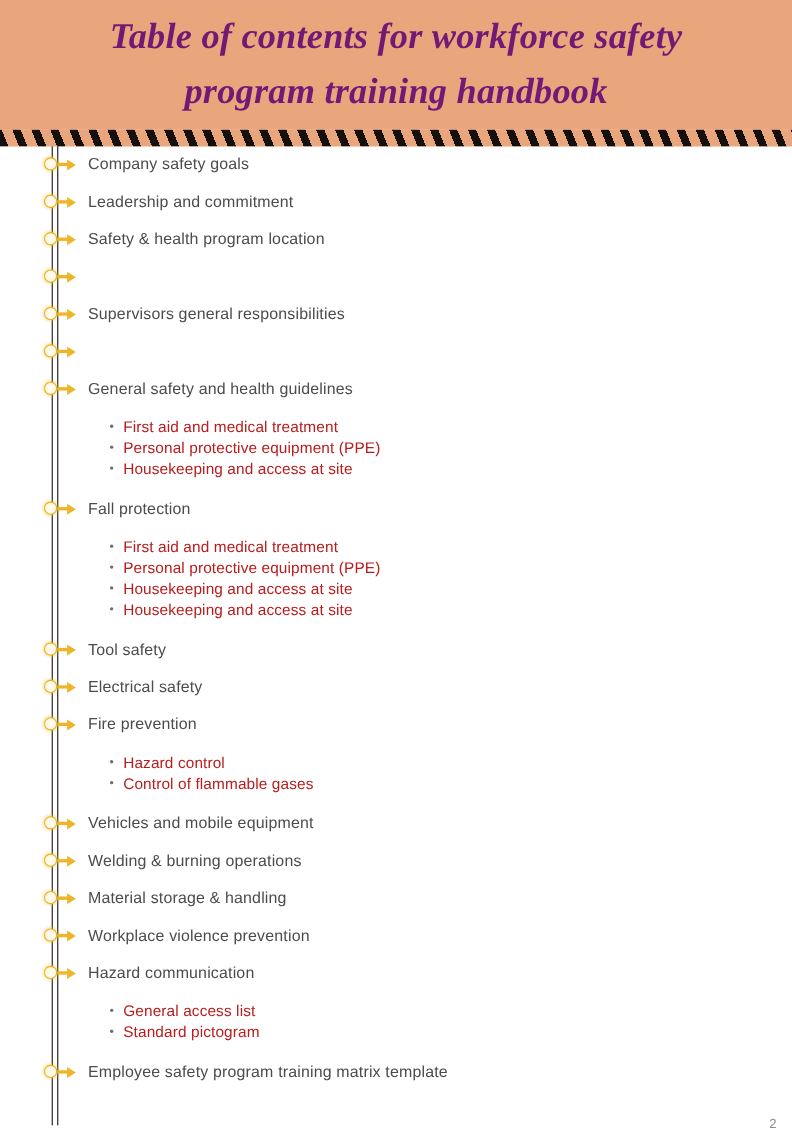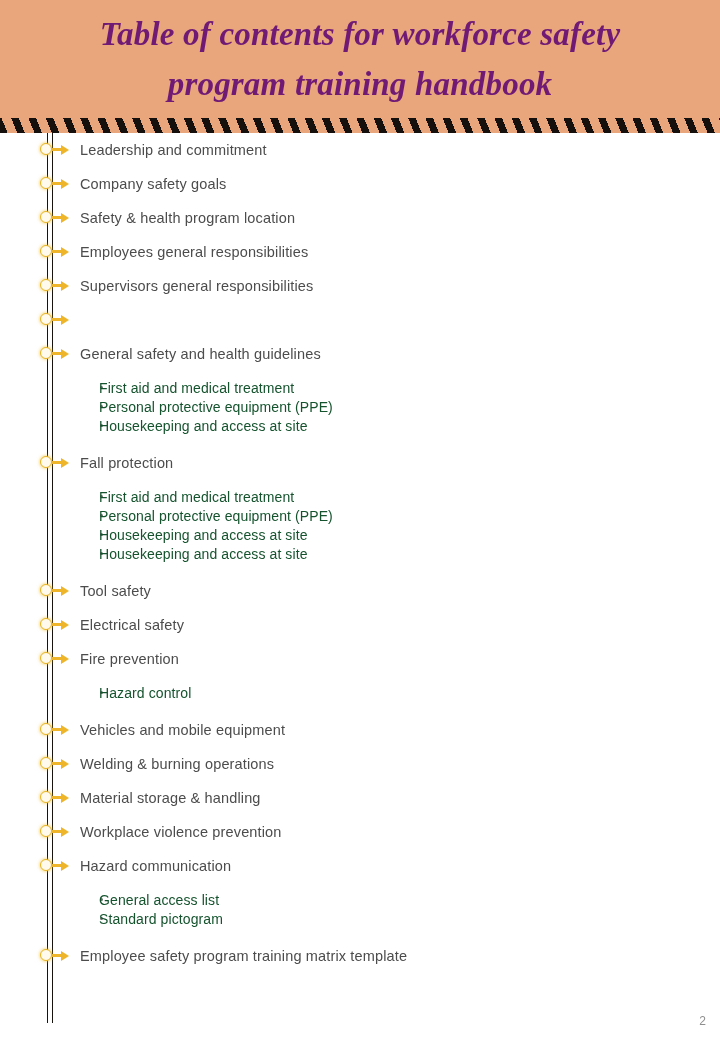--- a/index.html
+++ b/index.html
@@ -155,23 +155,23 @@
   .toc-subitem .dot {
     position: absolute;
     left: 100px;
     width: 3px;
     height: 3px;
     border-radius: 50%;
     background: #6b6b6b;
   }
   .toc-subitem-label {
     position: absolute;
-    left: 99px;
+    left: 112px;
     font-size: 14px;
-    color: #14532d;
+    color: #b91c1c;
     white-space: nowrap;
     letter-spacing: 0.1px;
   }
 
   .gap-sm { height: 7px; }
   .gap-md { height: 11px; }
 
   
   #page-number {
     position: absolute;
@@ -196,51 +196,50 @@
 </div>
 
 <div id="toc-list">
     <div class="toc-section">
       <div class="toc-item">
         <span class="spine-marker">
           <span class="ring"></span>
           <span class="shaft"></span>
           <span class="head"></span>
         </span>
+        <span class="toc-item-label">Company safety goals</span>
+      </div>
+    </div>
+    <div class="toc-section">
+      <div class="toc-item">
+        <span class="spine-marker">
+          <span class="ring"></span>
+          <span class="shaft"></span>
+          <span class="head"></span>
+        </span>
         <span class="toc-item-label">Leadership and commitment</span>
       </div>
     </div>
     <div class="toc-section">
       <div class="toc-item">
         <span class="spine-marker">
           <span class="ring"></span>
           <span class="shaft"></span>
           <span class="head"></span>
         </span>
-        <span class="toc-item-label">Company safety goals</span>
-      </div>
-    </div>
-    <div class="toc-section">
-      <div class="toc-item">
-        <span class="spine-marker">
-          <span class="ring"></span>
-          <span class="shaft"></span>
-          <span class="head"></span>
-        </span>
         <span class="toc-item-label">Safety &amp; health program location</span>
       </div>
     </div>
     <div class="toc-section">
       <div class="toc-item">
         <span class="spine-marker">
           <span class="ring"></span>
           <span class="shaft"></span>
           <span class="head"></span>
         </span>
-        <span class="toc-item-label">Employees general responsibilities</span>
       </div>
     </div>
     <div class="toc-section">
       <div class="toc-item">
         <span class="spine-marker">
           <span class="ring"></span>
           <span class="shaft"></span>
           <span class="head"></span>
         </span>
         <span class="toc-item-label">Supervisors general responsibilities</span>
@@ -339,20 +338,24 @@
           <span class="head"></span>
         </span>
         <span class="toc-item-label">Fire prevention</span>
       </div>
       <div class="gap-sm"></div>
       <ul class="toc-sublist">
         <li class="toc-subitem">
           <span class="dot"></span>
           <span class="toc-subitem-label">Hazard control</span>
         </li>
+        <li class="toc-subitem">
+          <span class="dot"></span>
+          <span class="toc-subitem-label">Control of flammable gases</span>
+        </li>
       </ul>
       <div class="gap-md"></div>
     </div>
     <div class="toc-section">
       <div class="toc-item">
         <span class="spine-marker">
           <span class="ring"></span>
           <span class="shaft"></span>
           <span class="head"></span>
         </span>

